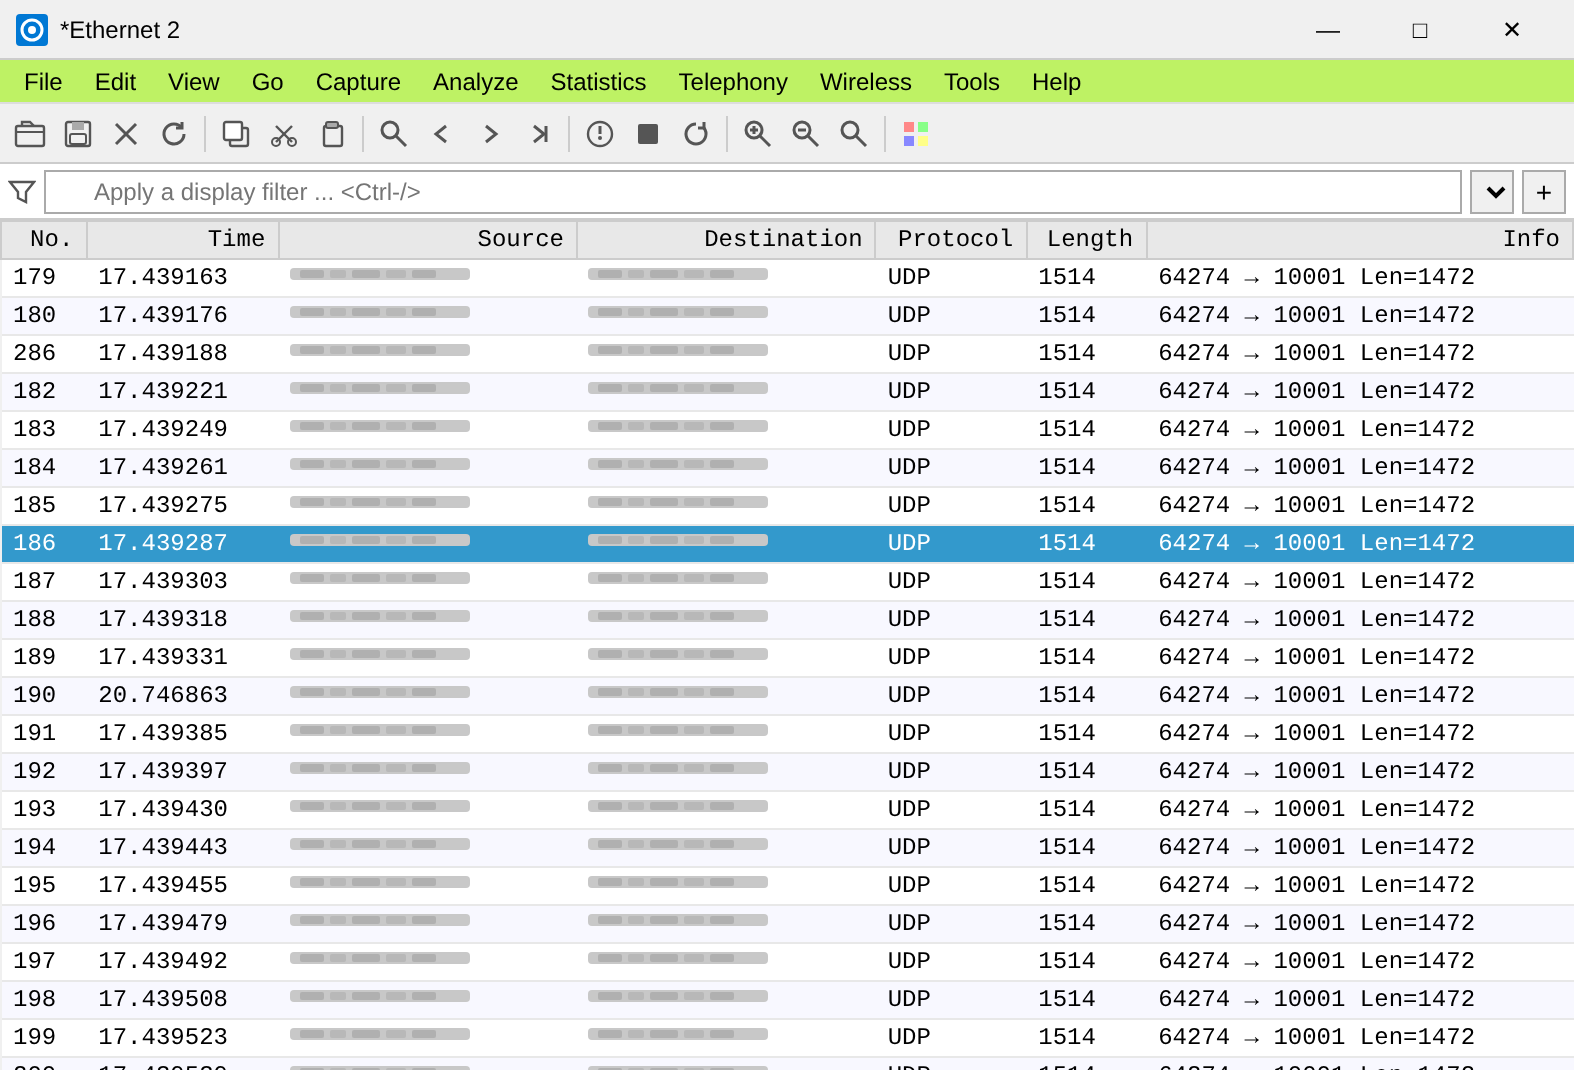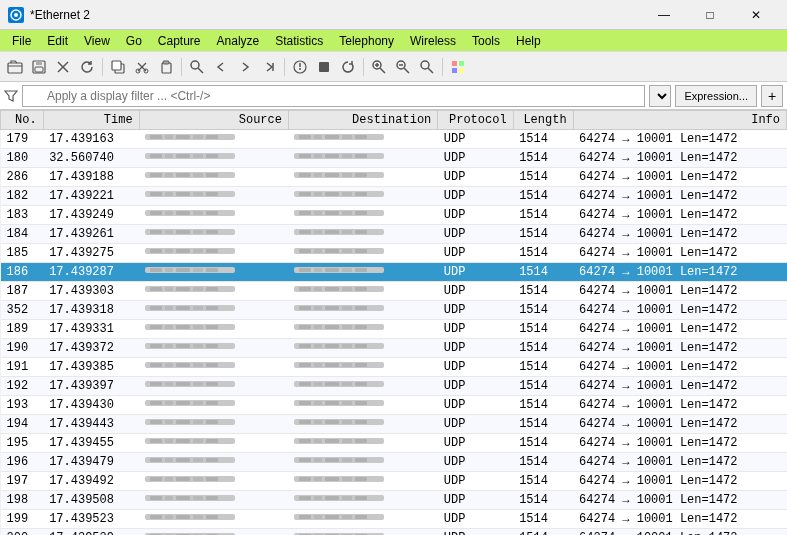--- a/index.html
+++ b/index.html
@@ -233,21 +233,20 @@
   </div>
 
   <div id="filterbar">
     <svg width="14" height="14" viewBox="0 0 14 14">
         <path d="M1 2h12l-4 5v5l-4-2V7z" fill="none" stroke="#555" stroke-width="1.2"></path>
       </svg>
     <input id="filter-input" type="text" placeholder="Apply a display filter ... &lt;Ctrl-/&gt;" style="">
     <select class="filter-btn" style="width:22px; padding:0; font-size:10px;">
       <option>▼</option>
     </select>
-    <button id="expression-btn">Expression...</button>
     <button id="plus-btn">+</button>
   </div>
 
   <div id="packet-table-container">
     <div id="table-wrapper">
       <table id="packet-table">
         <thead>
           <tr>
             <th class="col-no">No.</th>
             <th class="col-time">Time</th>
@@ -278,21 +277,21 @@
     <rect x="31" y="4" width="14" height="4" rx="1" fill="#b0b0b0"></rect>
     <rect x="48" y="4" width="10" height="4" rx="1" fill="#b8b8b8"></rect>
     <rect x="61" y="4" width="12" height="4" rx="1" fill="#b0b0b0"></rect>
   </svg></td>
     <td class="col-proto">UDP</td>
     <td class="col-len">1514</td>
     <td class="col-info">64274 → 10001  Len=1472</td>
   </tr>
             <tr>
     <td class="col-no">180</td>
-    <td class="col-time">32.560740</td>
+    <td class="col-time">17.439176</td>
     <td class="col-source"><svg width="90" height="12" viewBox="0 0 90 12">
     <rect x="0" y="3" width="90" height="6" rx="2" fill="#c8c8c8"></rect>
     <rect x="5" y="4" width="12" height="4" rx="1" fill="#b0b0b0"></rect>
     <rect x="20" y="4" width="8" height="4" rx="1" fill="#b8b8b8"></rect>
     <rect x="31" y="4" width="14" height="4" rx="1" fill="#b0b0b0"></rect>
     <rect x="48" y="4" width="10" height="4" rx="1" fill="#b8b8b8"></rect>
     <rect x="61" y="4" width="12" height="4" rx="1" fill="#b0b0b0"></rect>
   </svg></td>
     <td class="col-dest"><svg width="90" height="12" viewBox="0 0 90 12">
     <rect x="0" y="3" width="90" height="6" rx="2" fill="#c8c8c8"></rect>
@@ -461,21 +460,21 @@
     <rect x="20" y="4" width="8" height="4" rx="1" fill="#b8b8b8"></rect>
     <rect x="31" y="4" width="14" height="4" rx="1" fill="#b0b0b0"></rect>
     <rect x="48" y="4" width="10" height="4" rx="1" fill="#b8b8b8"></rect>
     <rect x="61" y="4" width="12" height="4" rx="1" fill="#b0b0b0"></rect>
   </svg></td>
     <td class="col-proto">UDP</td>
     <td class="col-len">1514</td>
     <td class="col-info">64274 → 10001  Len=1472</td>
   </tr>
             <tr>
-    <td class="col-no">352</td>
+    <td class="col-no">188</td>
     <td class="col-time">17.439318</td>
     <td class="col-source"><svg width="90" height="12" viewBox="0 0 90 12">
     <rect x="0" y="3" width="90" height="6" rx="2" fill="#c8c8c8"></rect>
     <rect x="5" y="4" width="12" height="4" rx="1" fill="#b0b0b0"></rect>
     <rect x="20" y="4" width="8" height="4" rx="1" fill="#b8b8b8"></rect>
     <rect x="31" y="4" width="14" height="4" rx="1" fill="#b0b0b0"></rect>
     <rect x="48" y="4" width="10" height="4" rx="1" fill="#b8b8b8"></rect>
     <rect x="61" y="4" width="12" height="4" rx="1" fill="#b0b0b0"></rect>
   </svg></td>
     <td class="col-dest"><svg width="90" height="12" viewBox="0 0 90 12">
@@ -508,21 +507,21 @@
     <rect x="31" y="4" width="14" height="4" rx="1" fill="#b0b0b0"></rect>
     <rect x="48" y="4" width="10" height="4" rx="1" fill="#b8b8b8"></rect>
     <rect x="61" y="4" width="12" height="4" rx="1" fill="#b0b0b0"></rect>
   </svg></td>
     <td class="col-proto">UDP</td>
     <td class="col-len">1514</td>
     <td class="col-info">64274 → 10001  Len=1472</td>
   </tr>
             <tr>
     <td class="col-no">190</td>
-    <td class="col-time">17.439372</td>
+    <td class="col-time">20.746863</td>
     <td class="col-source"><svg width="90" height="12" viewBox="0 0 90 12">
     <rect x="0" y="3" width="90" height="6" rx="2" fill="#c8c8c8"></rect>
     <rect x="5" y="4" width="12" height="4" rx="1" fill="#b0b0b0"></rect>
     <rect x="20" y="4" width="8" height="4" rx="1" fill="#b8b8b8"></rect>
     <rect x="31" y="4" width="14" height="4" rx="1" fill="#b0b0b0"></rect>
     <rect x="48" y="4" width="10" height="4" rx="1" fill="#b8b8b8"></rect>
     <rect x="61" y="4" width="12" height="4" rx="1" fill="#b0b0b0"></rect>
   </svg></td>
     <td class="col-dest"><svg width="90" height="12" viewBox="0 0 90 12">
     <rect x="0" y="3" width="90" height="6" rx="2" fill="#c8c8c8"></rect>

